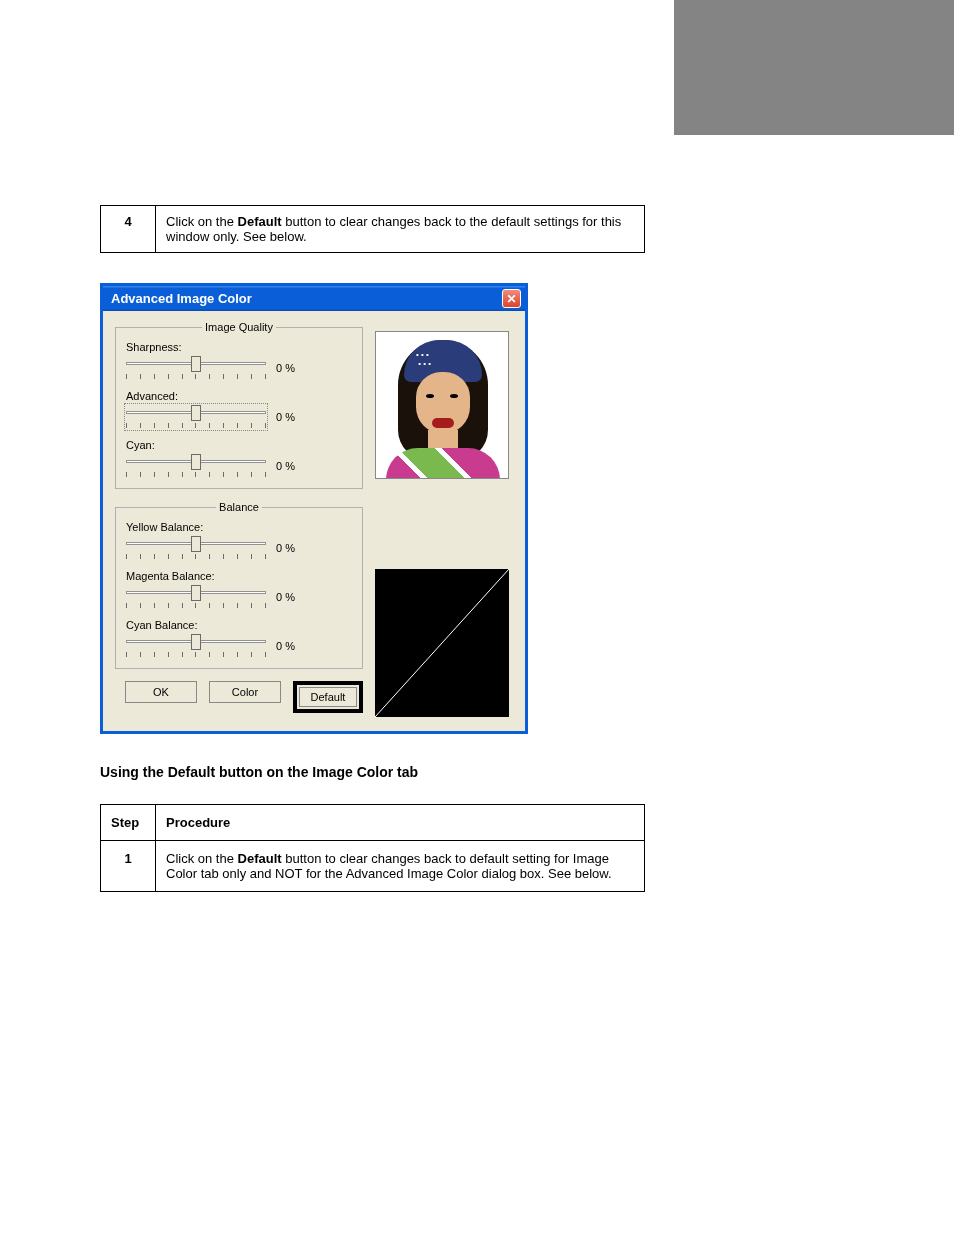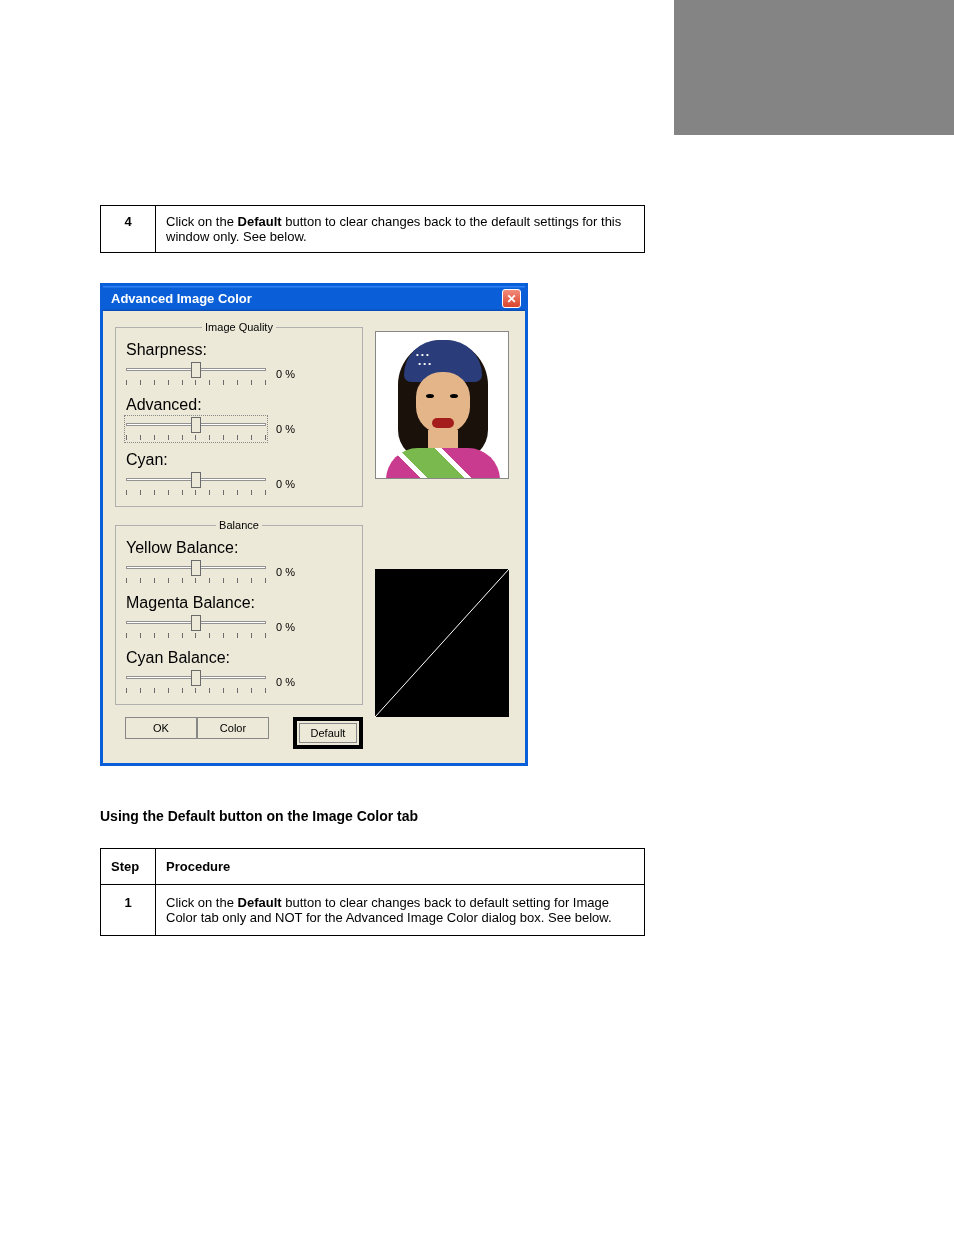--- a/index.html
+++ b/index.html
@@ -48,21 +48,21 @@
     font-weight: bold;
   }
   .bold-word { font-weight: bold; }
   
   .dialog {
     width: 428px;
     border: 3px solid #0a5fd9;
     background: #ece9d8;
     font-family: Tahoma, sans-serif;
     font-size: 11px;
-    margin-bottom: 42px;
+    margin-bottom: 30px;
   }
   .titlebar {
     height: 25px;
     background: linear-gradient(to bottom, #3a8bf9 0%, #0a5fd9 10%, #0a5fd9 90%, #074ab0 100%);
     display: flex;
     align-items: center;
     justify-content: space-between;
     padding: 0 4px 0 8px;
     color: #fff;
     font-weight: bold;
@@ -96,21 +96,21 @@
   }
   legend {
     font-size: 11px;
     padding: 0 3px;
     color: #000;
     text-align: center;
   }
   .slider-group { margin-bottom: 10px; }
   .slider-group:last-child { margin-bottom: 0; }
   .slider-label {
-    font-size: 16px;
+    font-size: 11px;
     margin-bottom: 3px;
   }
   .slider-row {
     display: flex;
     align-items: center;
     gap: 10px;
   }
   .slider {
     position: relative;
     width: 140px;
@@ -149,20 +149,21 @@
     height: 5px;
     background: #6b6b6b;
   }
   .slider.dotted {
     outline: 1px dotted #888;
     outline-offset: 1px;
   }
   .slider-value { font-size: 11px; white-space: nowrap; }
   .button-row {
     display: flex;
+    gap: 12px;
     padding-left: 10px;
     margin-top: 4px;
   }
   .win-btn {
     width: 72px;
     height: 22px;
     background: #ece9d8;
     border: 1px solid #888;
     font-size: 11px;
     font-family: Tahoma, sans-serif;

